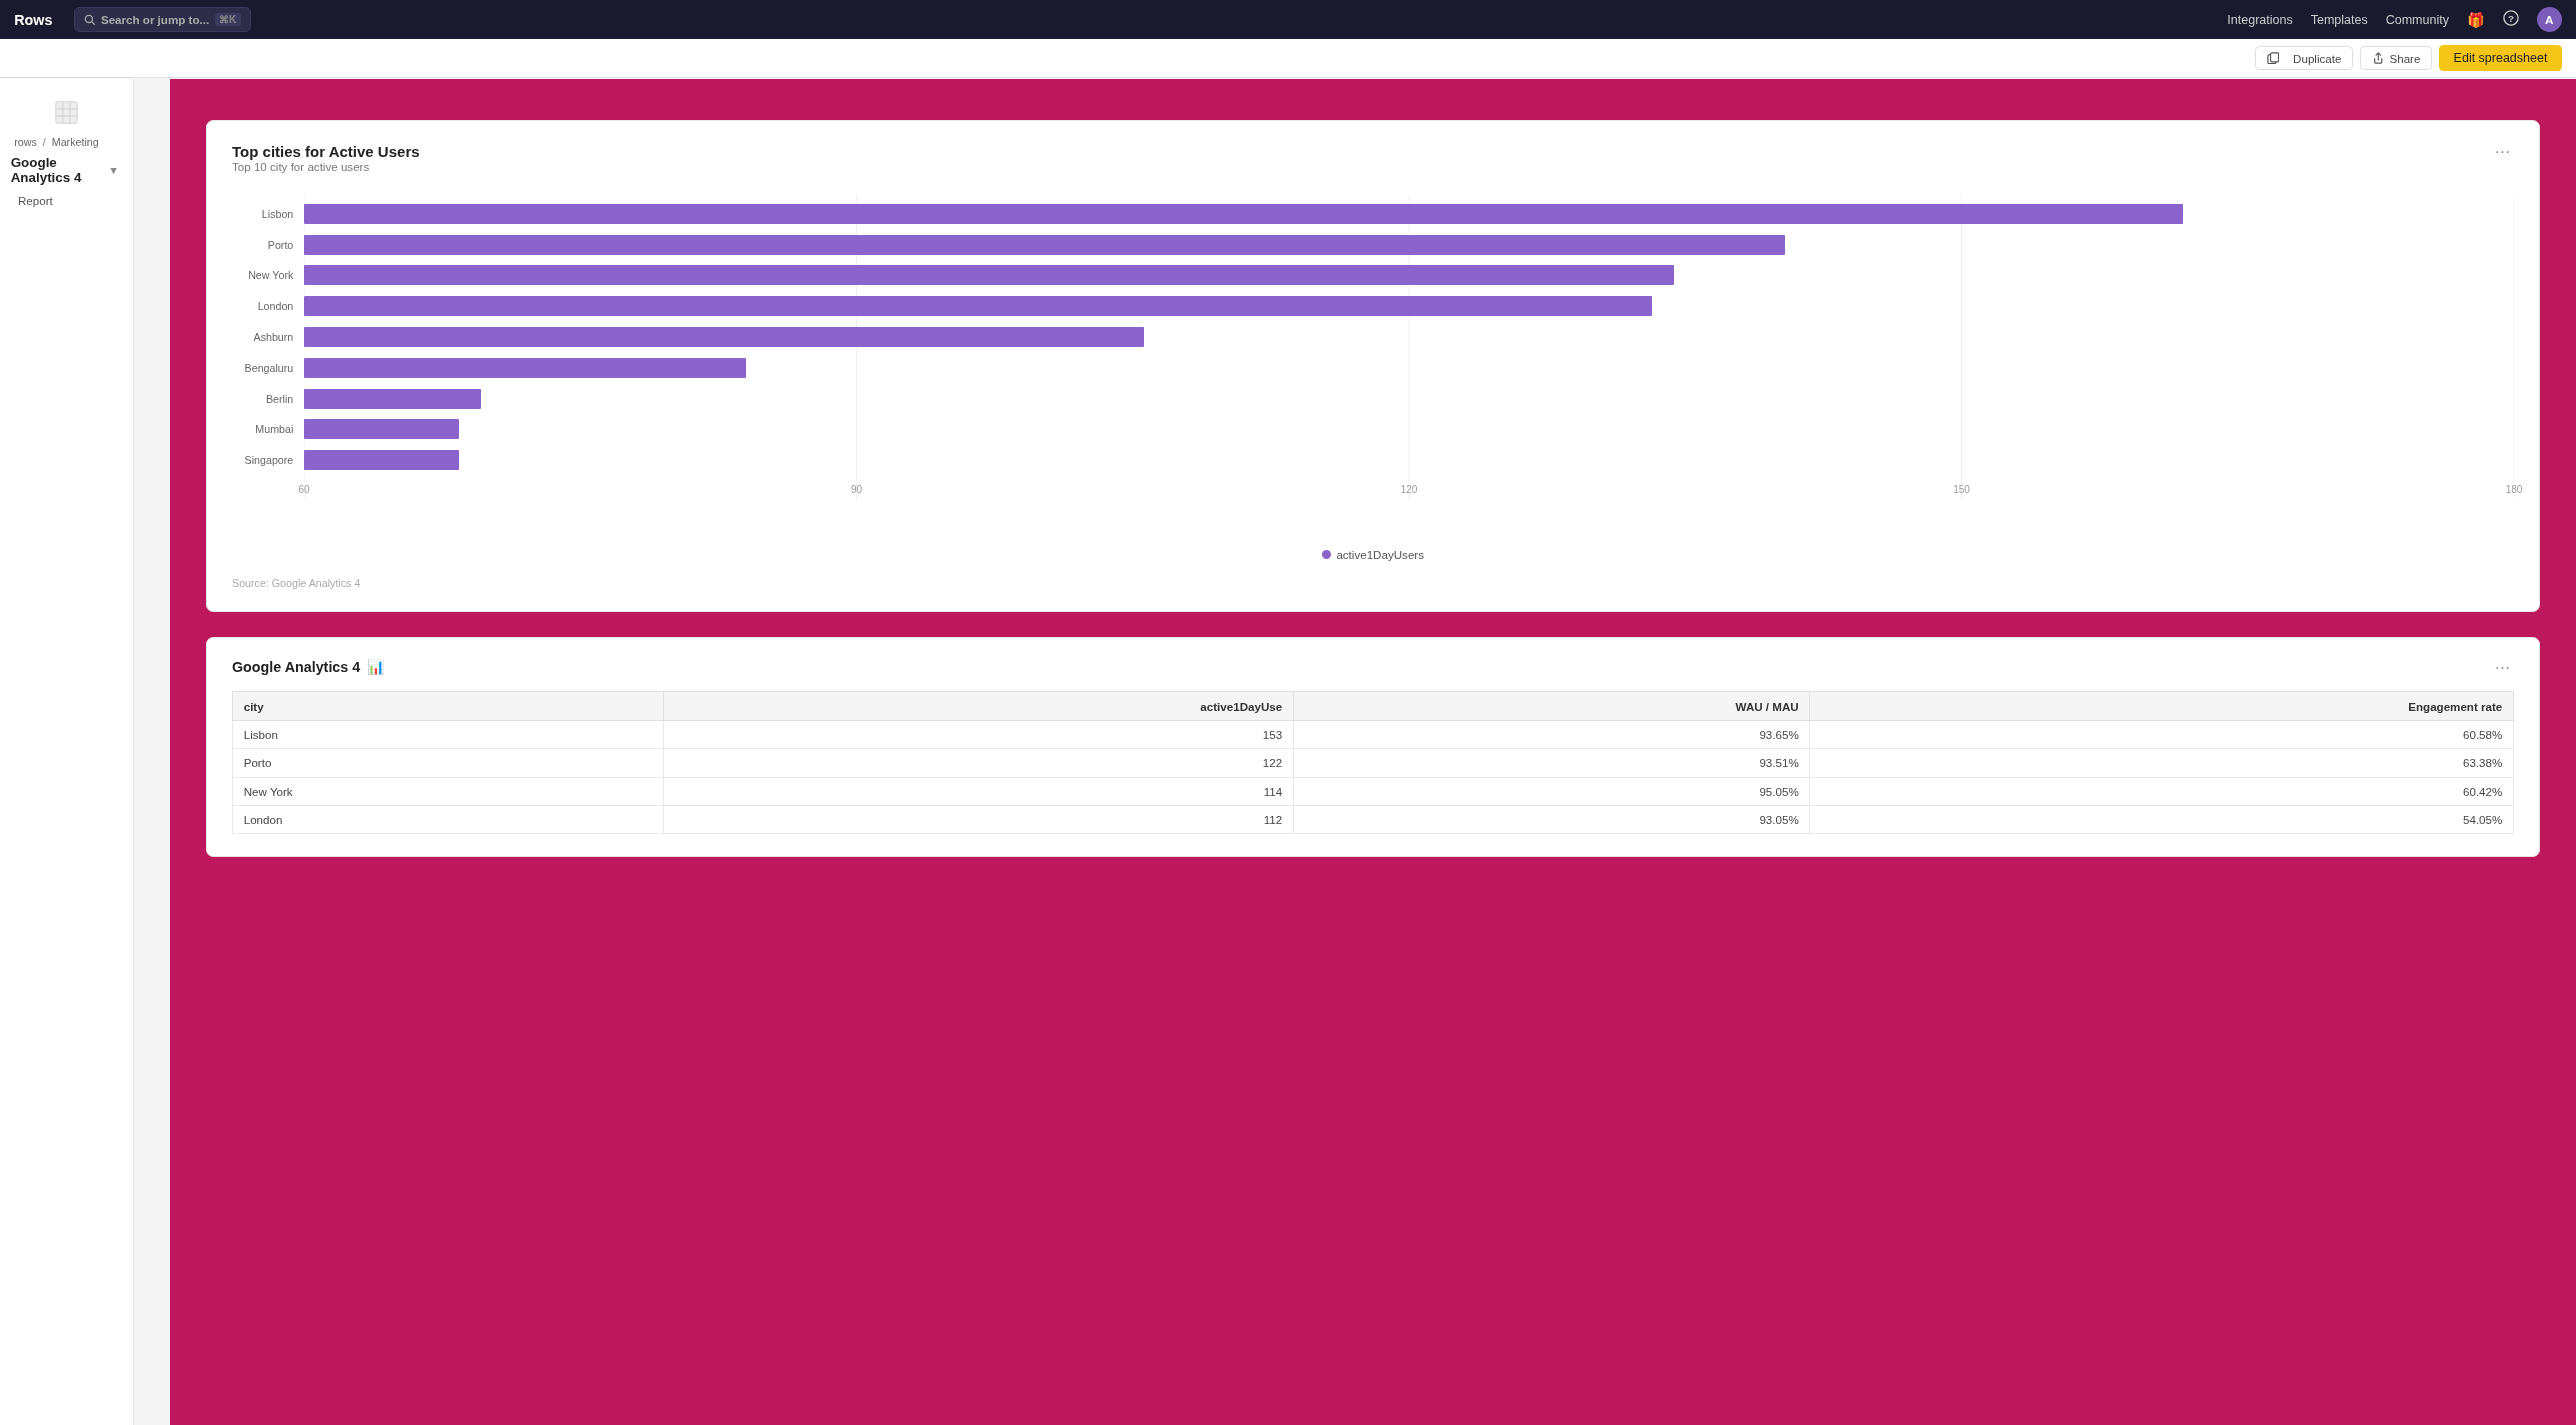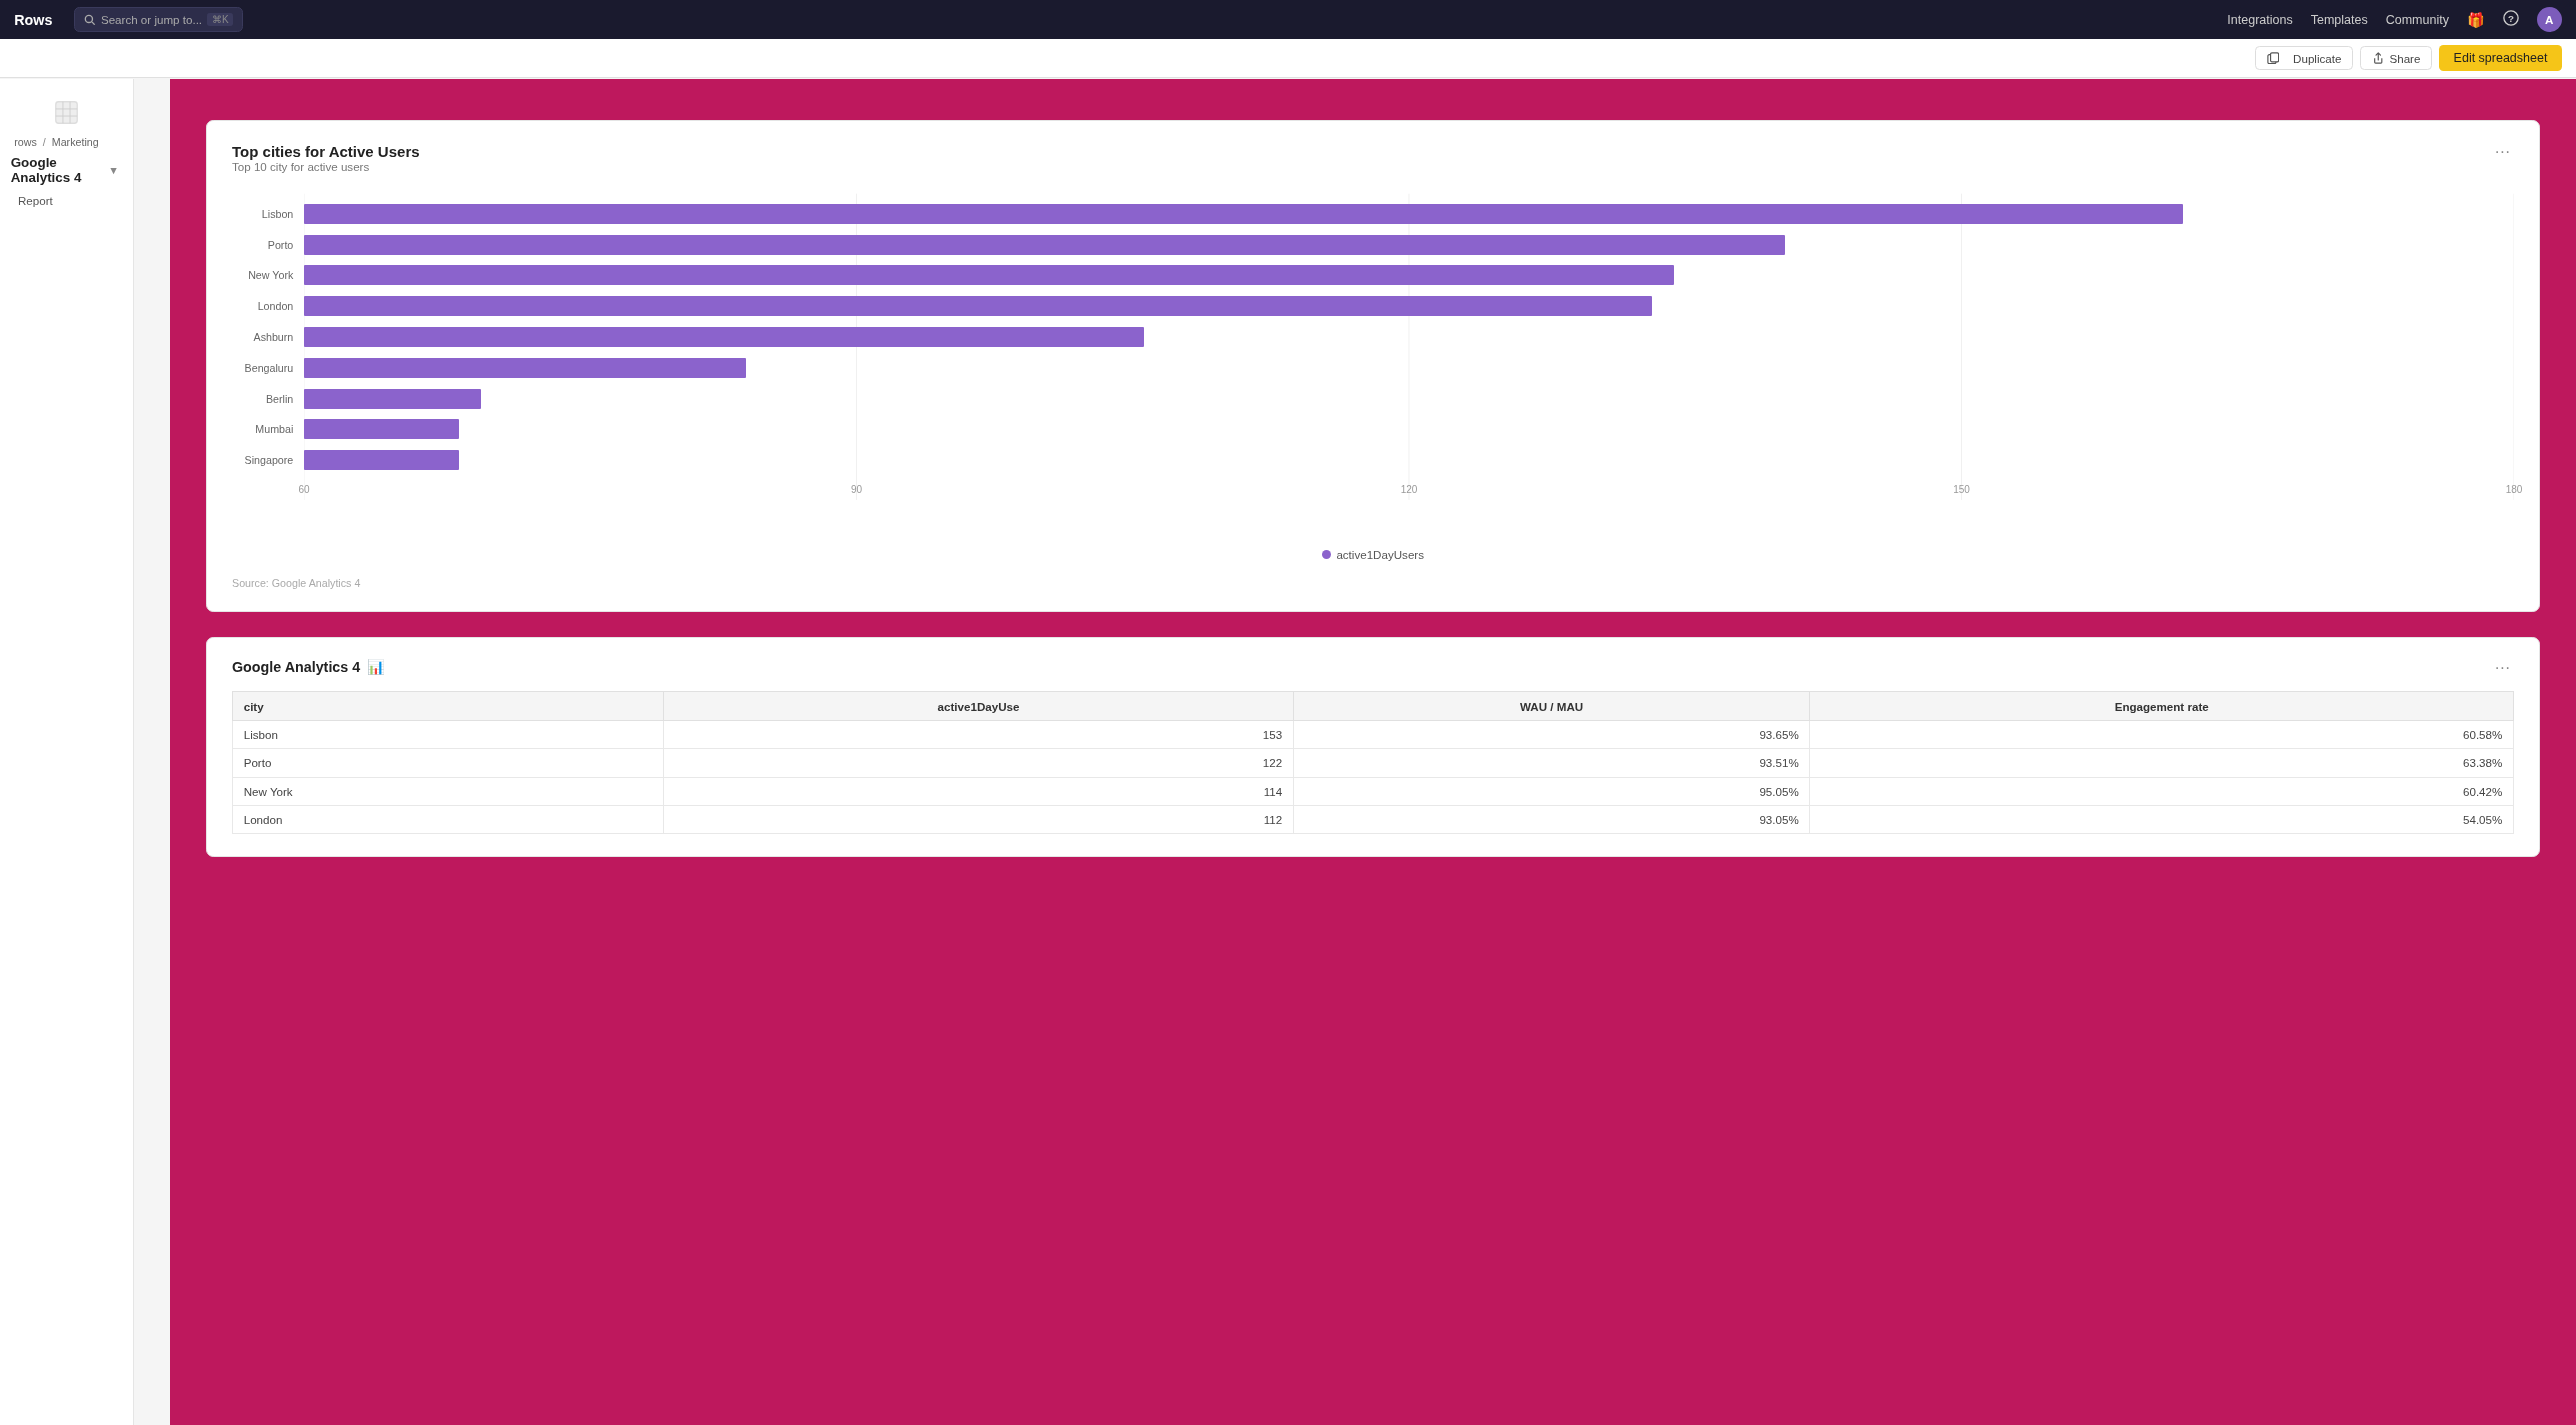--- a/index.html
+++ b/index.html
@@ -28,20 +28,21 @@
       border: 0.9px solid #3a3a5c;
       border-radius: 5.4px;
       display: flex;
       align-items: center;
       padding: 0 9px;
       gap: 5.4px;
       height: 25px;
       color: #aaa;
       font-size: 11.6px;
       cursor: pointer;
+      font-weight: bold;
     }
     .top-nav .search-bar .kbd {
       background: #3a3a5c;
       border-radius: 2.7px;
       padding: 0.9px 4.5px;
       font-size: 10px;
       color: #888;
     }
     .top-nav-right {
       margin-left: auto;
@@ -283,21 +284,21 @@
       font-size: 11.6px;
     }
     .data-table th {
       background: #f5f5f5;
       border: 0.9px solid #e0e0e0;
       padding: 7.2px 10.7px;
       text-align: left;
       font-weight: 600;
       color: #333;
     }
-    .data-table th.num { text-align: center; }
+    .data-table th.num { text-align: right; }
     .data-table td {
       border: 0.9px solid #e8e8e8;
       padding: 7.2px 10.7px;
       color: #444;
     }
     .data-table td.num { text-align: right; }
 
     .table-title-row {
       display: flex;
       align-items: center;

